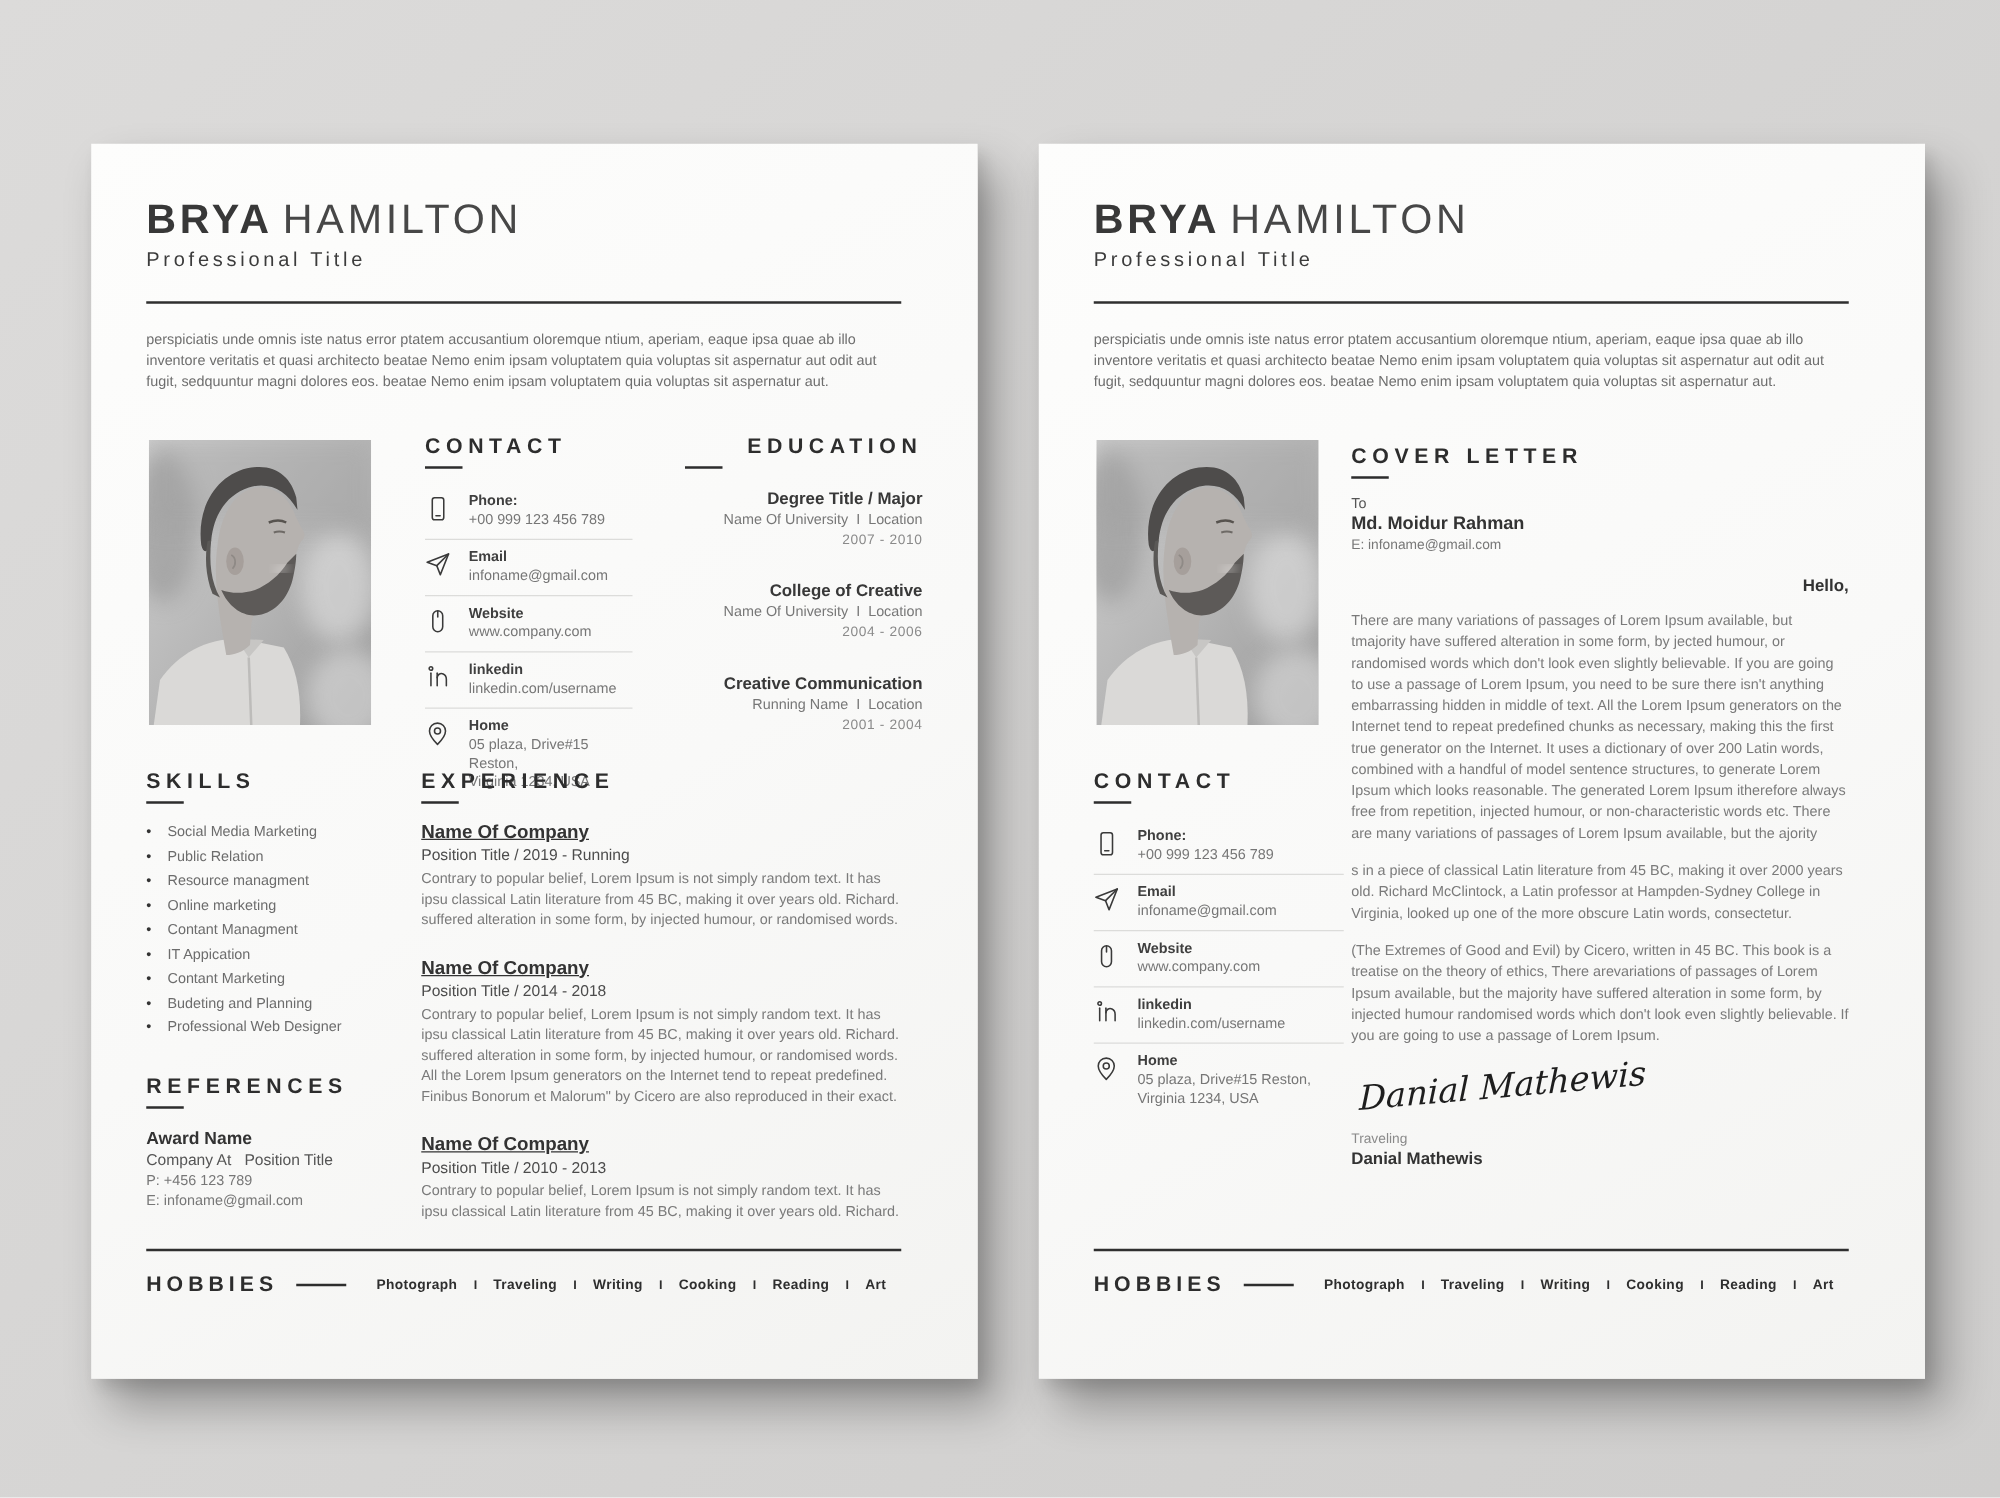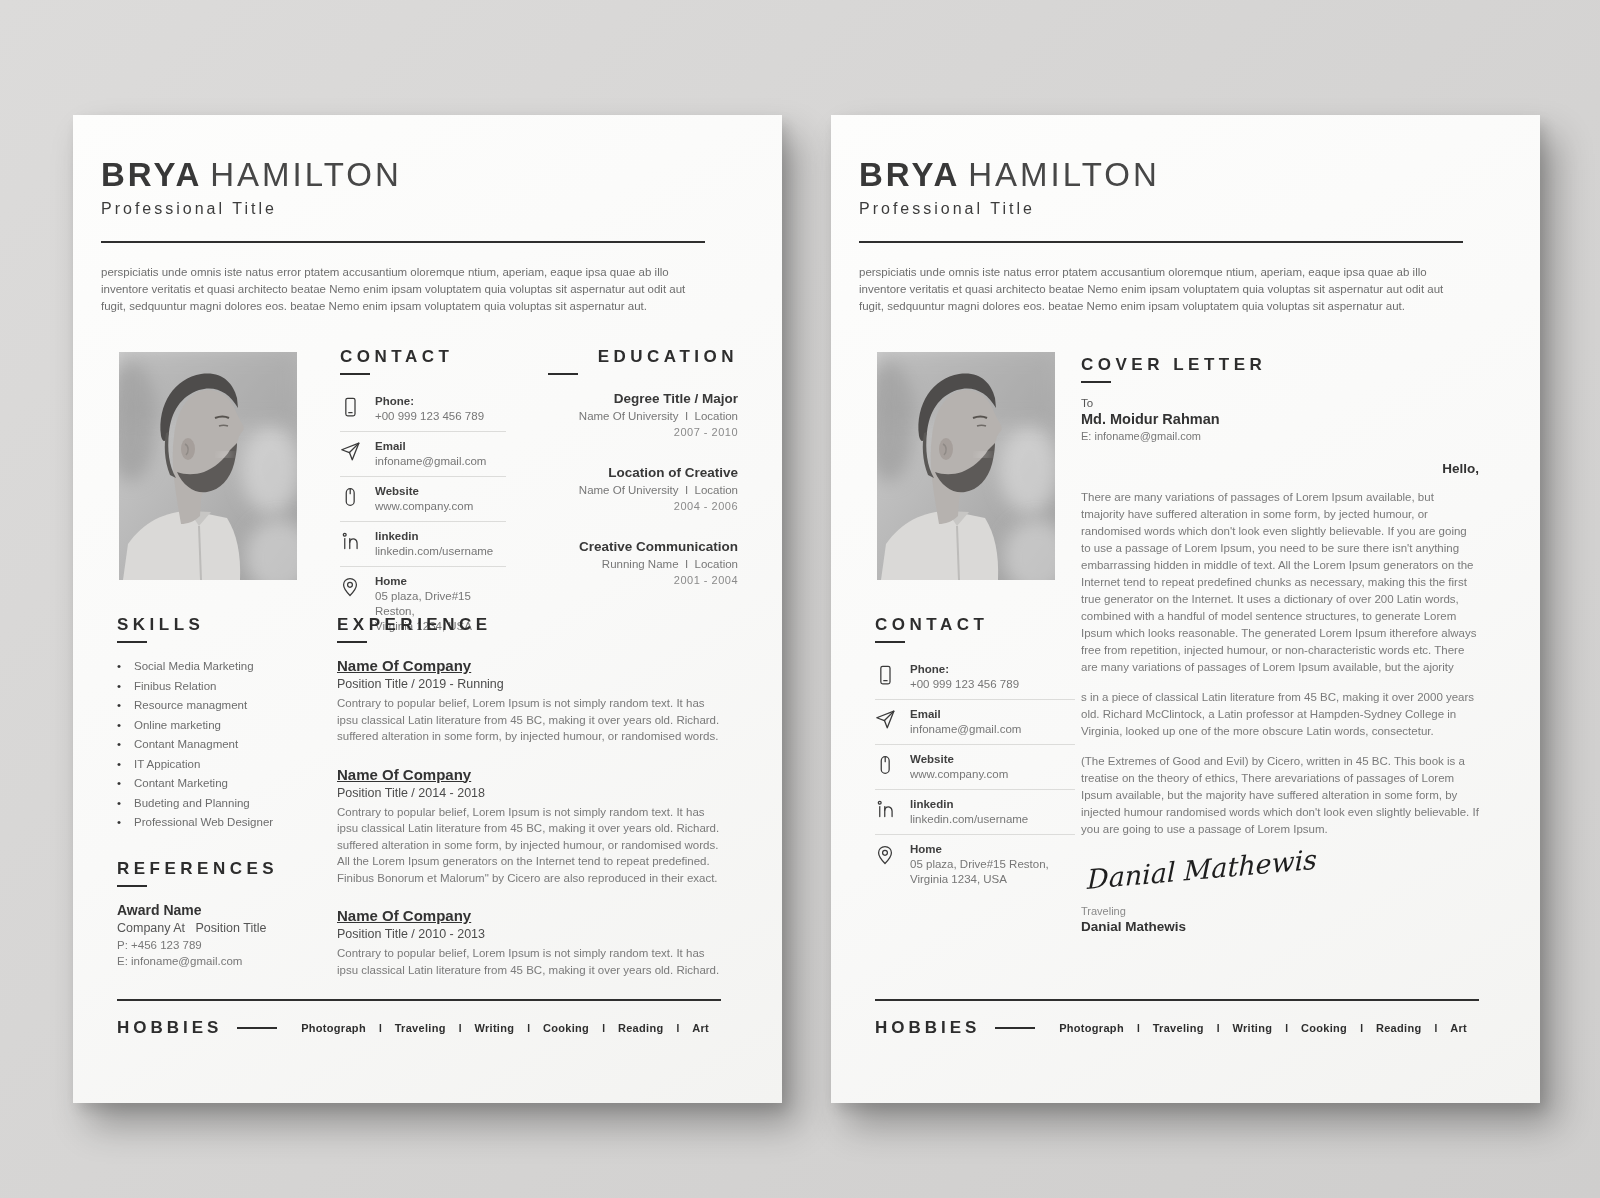--- a/index.html
+++ b/index.html
@@ -11,21 +11,21 @@
   }
   .page{
     position:absolute;top:115px;width:709px;height:988px;
     background:linear-gradient(150deg,#fdfdfc 0%,#f9f9f8 55%,#f3f3f1 100%);
     box-shadow:16px 22px 34px rgba(0,0,0,.30),5px 7px 12px rgba(0,0,0,.12);
   }
   #page-resume{left:73px;}
   #page-cover{left:831px;}
 
   
-  .hdr{position:absolute;left:28px;top:42px;width:604px;}
+  .hdr{position:absolute;left:44px;top:42px;width:604px;}
   .name{font-size:33px;letter-spacing:3px;line-height:36px;white-space:nowrap;}
   .name .fn{font-weight:700;color:#383838;}
   .name .ln{font-weight:400;color:#474747;margin-left:8px;}
   .prof-title{margin-top:7px;font-size:16px;letter-spacing:3px;color:#3c3c3c;font-weight:500;}
   .hdr-rule{margin-top:23px;height:2px;background:#2f2f2f;}
   .summary{margin-top:21px;font-size:11.5px;line-height:17px;color:#6e6e6e;}
 
   
   .sec-h{font-size:17px;letter-spacing:4.5px;font-weight:600;color:#2d2d2d;line-height:20px;}
   .sec-underline{display:block;width:30px;height:2px;background:#2d2d2d;margin-top:6px;}
@@ -229,37 +229,37 @@
 
   <div class="edu-col">
     <div class="sec-h">EDUCATION</div>
     <span class="sec-underline"></span>
     <div class="edu-entry">
       <div class="edu-degree">Degree Title / Major</div>
       <div class="edu-school">Name Of University  I  Location</div>
       <div class="edu-years">2007 - 2010</div>
     </div>
     <div class="edu-entry">
-      <div class="edu-degree">Location of Creative</div>
+      <div class="edu-degree">College of Creative</div>
       <div class="edu-school">Name Of University  I  Location</div>
       <div class="edu-years">2004 - 2006</div>
     </div>
     <div class="edu-entry">
       <div class="edu-degree">Creative  Communication</div>
       <div class="edu-school">Running Name  I  Location</div>
       <div class="edu-years">2001 - 2004</div>
     </div>
   </div>
 
   <div class="skills-col">
     <div class="sec-h">SKILLS</div>
     <span class="sec-underline"></span>
     <div class="skill-list">
       <div class="skill-item">Social Media Marketing</div>
-      <div class="skill-item">Finibus Relation</div>
+      <div class="skill-item">Public Relation</div>
       <div class="skill-item">Resource managment</div>
       <div class="skill-item">Online marketing</div>
       <div class="skill-item">Contant Managment</div>
       <div class="skill-item">IT Appication</div>
       <div class="skill-item">Contant Marketing</div>
       <div class="skill-item">Budeting and Planning</div>
       <div class="skill-item">Professional Web Designer</div>
     </div>
   </div>
 

